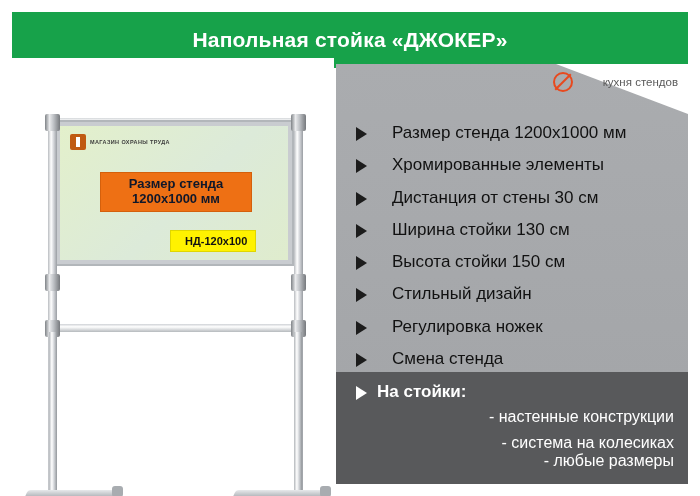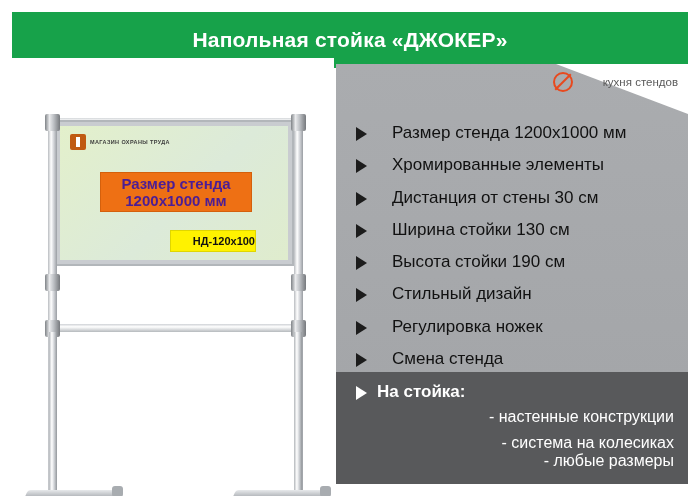--- a/index.html
+++ b/index.html
@@ -167,38 +167,38 @@
     background: #ee7014;
     border: 1px solid #d4600c;
     box-sizing: border-box;
     display: flex;
     flex-direction: column;
     align-items: center;
     justify-content: center;
     line-height: 1.15;
   }
   #size-label span {
-    color: #4c1d95;
+    color: #0f172a;
     font-weight: bold;
-    font-size: 15px;
+    font-size: 13px;
     white-space: nowrap;
   }
 
   #code-label {
     position: absolute;
     left: 110px;
     top: 104px;
     width: 86px;
     height: 22px;
     background: #fff200;
     border: 1px solid #e0d600;
     box-sizing: border-box;
     display: flex;
     align-items: center;
-    justify-content: flex-end;
+    justify-content: flex-start;
     padding-left: 14px;
   }
   #code-label span {
     font-weight: bold;
     font-size: 11px;
     color: #111111;
     white-space: nowrap;
   }
 
   
@@ -447,40 +447,40 @@
       <div class="feature-row">
         <div class="tri"></div>
         <div class="feature-text">Дистанция от стены 30 см</div>
       </div>
       <div class="feature-row">
         <div class="tri"></div>
         <div class="feature-text">Ширина стойки 130 см</div>
       </div>
       <div class="feature-row">
         <div class="tri"></div>
-        <div class="feature-text">Высота стойки 190 см</div>
+        <div class="feature-text">Высота стойки 150 см</div>
       </div>
       <div class="feature-row">
         <div class="tri"></div>
         <div class="feature-text">Стильный дизайн</div>
       </div>
       <div class="feature-row">
         <div class="tri"></div>
         <div class="feature-text">Регулировка ножек</div>
       </div>
       <div class="feature-row">
         <div class="tri"></div>
         <div class="feature-text">Смена стенда</div>
       </div>
     </div>
   </div>
 
   <div id="order-block">
     <div id="order-head">
       <div class="tri"></div>
-      <div id="order-head-text">На стойка:</div>
+      <div id="order-head-text">На стойки:</div>
     </div>
     <div class="order-line" id="order-line-0">- настенные конструкции</div>
     <div class="order-line" id="order-line-1">- система на колесиках</div>
     <div class="order-line" id="order-line-2">- любые размеры</div>
   </div>
 
 </div>
 
 </body></html>

